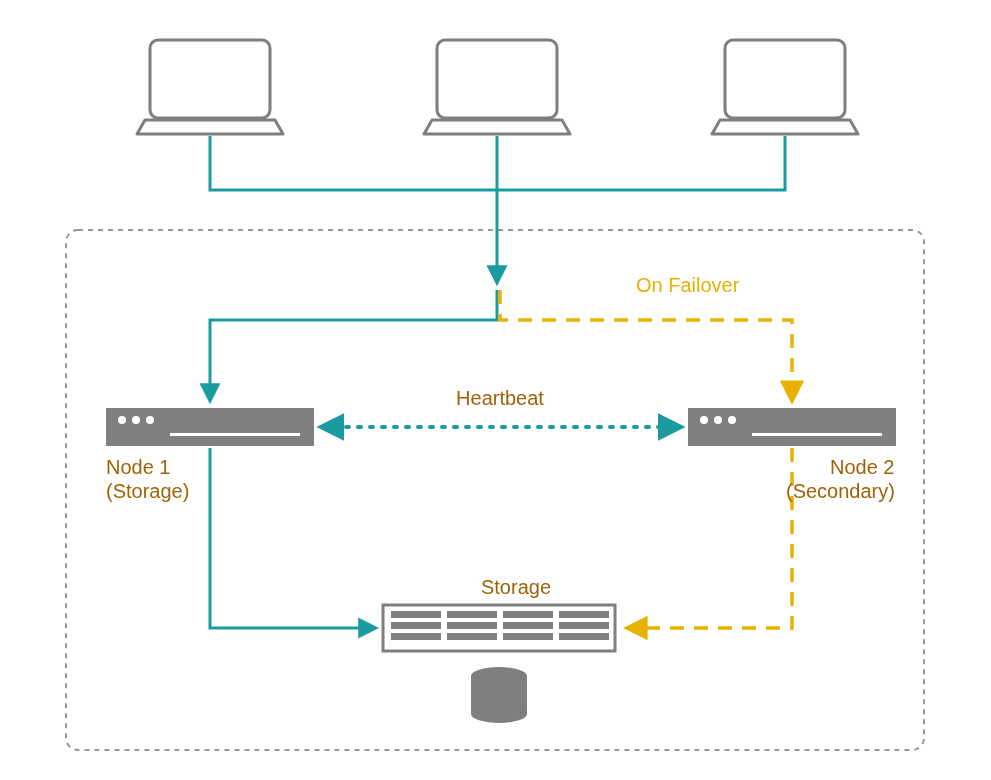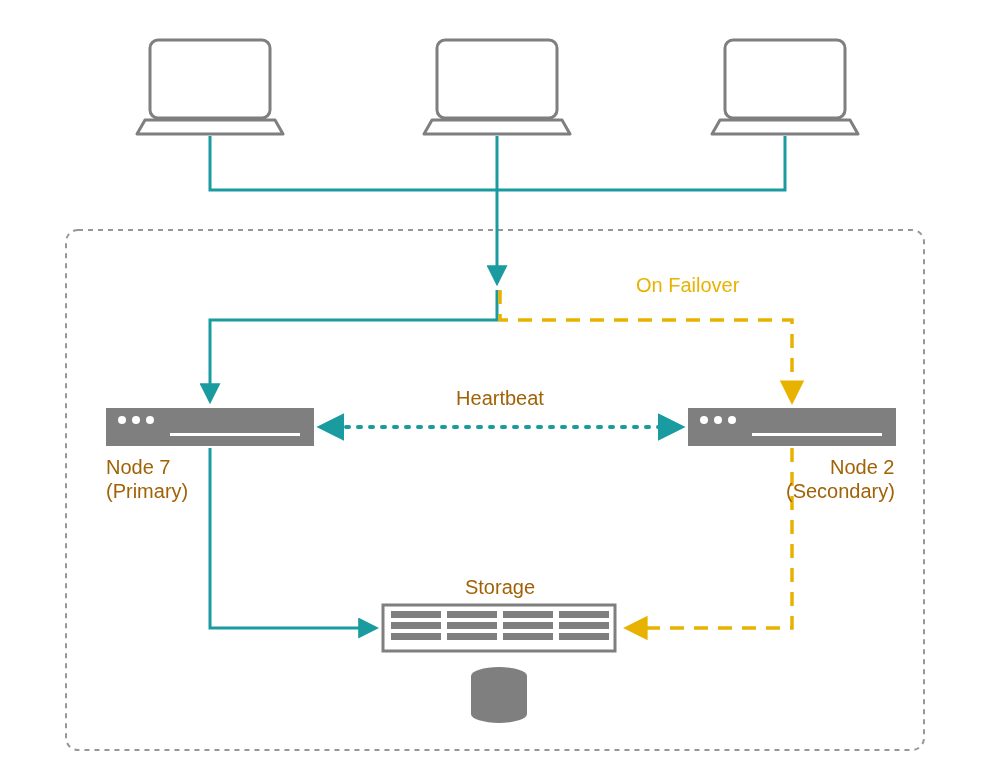--- a/index.html
+++ b/index.html
@@ -92,21 +92,21 @@
   <g fill="#7f7f7f">
     <ellipse cx="499" cy="676" rx="28" ry="9"></ellipse>
     <rect x="471" y="676" width="56" height="38"></rect>
     <ellipse cx="499" cy="714" rx="28" ry="9"></ellipse>
   </g>
 </svg>
 
 <div class="lbl" style="left:636px;top:274px;color:#e8b200;font-weight:500;">On Failover</div>
 <div class="lbl center" style="left:500px;top:387px;">Heartbeat</div>
 
-<div class="lbl" style="left:106px;top:456px;">Node 7</div>
-<div class="lbl" style="left:106px;top:480px;">(Primary)</div>
+<div class="lbl" style="left:106px;top:456px;">Node 1</div>
+<div class="lbl" style="left:106px;top:480px;">(Storage)</div>
 
 <div class="lbl" style="left:830px;top:456px;text-align:center;">Node 2</div>
 <div class="lbl" style="left:786px;top:480px;text-align:center;">(Secondary)</div>
 
-<div class="lbl center" style="left:500px;top:576px;">Storage</div>
+<div class="lbl center" style="left:516px;top:576px;">Storage</div>
 
 </div>
 
 </body></html>

